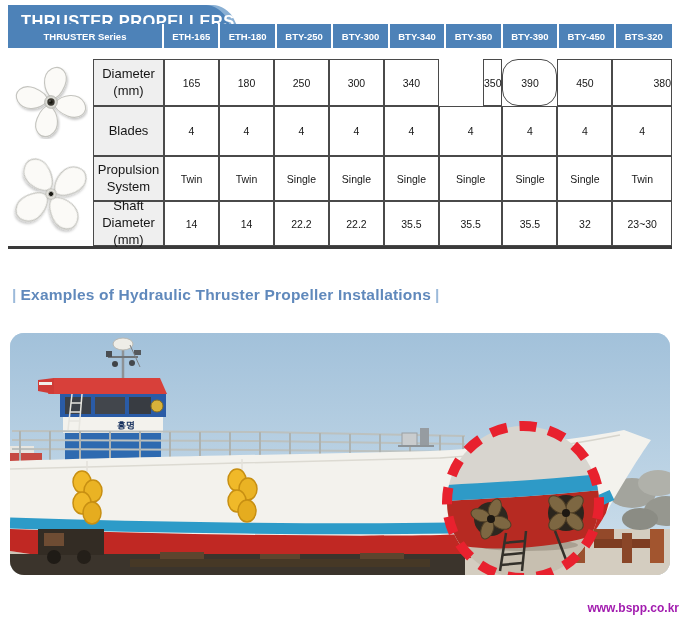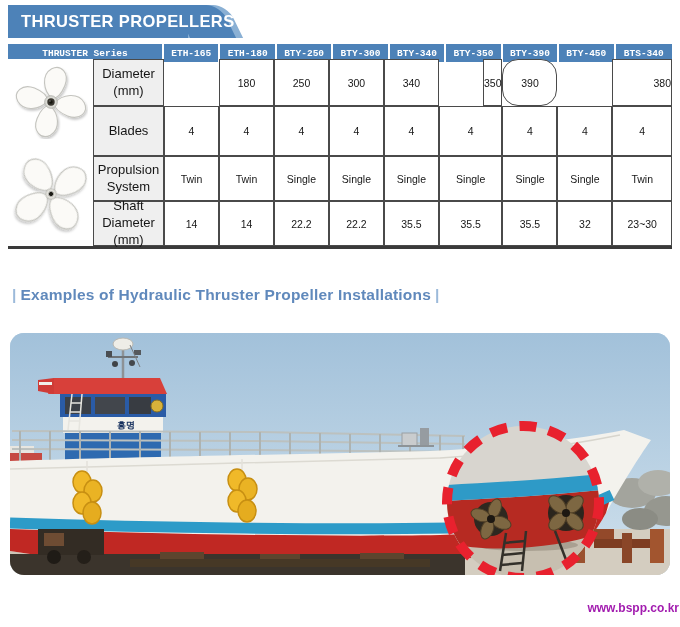--- a/index.html
+++ b/index.html
@@ -24,22 +24,22 @@
   .shape-light .slant { background:#8ab0d4; }
   .shape-main  .slant { background:#4d82b8; }
   .banner-title {
     position:absolute; left:13px; top:0; line-height:33px;
     font-size:17px; font-weight:bold; color:#ffffff; letter-spacing:.4px;
     white-space:nowrap; transform:scaleX(.97); transform-origin:0 50%;
   }
 
   
   .thead {
-    position:absolute; left:8px; top:44px; width:664px; height:18px;
-    display:grid; grid-template-columns:156px repeat(9,1fr);font-family:Liberation Mono, monospace;
+    position:absolute; left:8px; top:24px; width:664px; height:24px;
+    display:grid; grid-template-columns:156px repeat(9,1fr);
   }
   .hcell {
     box-sizing:border-box; background:#4d82b8; color:#fff;
     font-weight:bold; font-size:9.5px;
     display:flex; align-items:center; justify-content:center;
     border-right:2px solid #ffffff;
   }
   .hcell:last-child { border-right:none; }
 
   .tbody {
@@ -98,21 +98,21 @@
 <div class="thead">
   <div class="hcell">THRUSTER Series</div>
 <div class="hcell">ETH-165</div>
     <div class="hcell">ETH-180</div>
     <div class="hcell">BTY-250</div>
     <div class="hcell">BTY-300</div>
     <div class="hcell">BTY-340</div>
     <div class="hcell">BTY-350</div>
     <div class="hcell">BTY-390</div>
     <div class="hcell">BTY-450</div>
-    <div class="hcell">BTS-340</div>
+    <div class="hcell">BTS-320</div>
   </div>
 
 <div class="tbody">
   <div class="imgcell">
 
     <svg class="prop prop1" viewBox="-50 -50 100 100">
       <defs>
         <filter id="ds" x="-30%" y="-30%" width="160%" height="160%">
           <feDropShadow dx="1.5" dy="2.5" stdDeviation="1.6" flood-color="#000000" flood-opacity="0.22"></feDropShadow>
         </filter>
@@ -139,26 +139,28 @@
           <path d="M0,-5 C-15,-11 -25,-32 -13,-44 C-3,-54 13,-46 12,-27 C11,-14 7,-7 0,-5 Z" transform="rotate(190)"></path>
           <path d="M0,-5 C-15,-11 -25,-32 -13,-44 C-3,-54 13,-46 12,-27 C11,-14 7,-7 0,-5 Z" transform="rotate(280)"></path>
         </g>
         <circle r="6.5" fill="#e3e2dc" stroke="#b0b0aa" stroke-width="1"></circle>
         <circle r="3" fill="#1d1b17"></circle>
       </g>
     </svg>
   </div>
 
 <div class="cell label" style="grid-area: 1 / 2;">Diameter (mm)</div>
+    <div class="cell" style="grid-area: 1 / 3;">165</div>
     <div class="cell" style="grid-area: 1 / 4;">180</div>
     <div class="cell" style="grid-area: 1 / 5;">250</div>
     <div class="cell" style="grid-area: 1 / 6;">300</div>
     <div class="cell" style="grid-area: 1 / 7;">340</div>
     <div class="cell" style="grid-area: 1 / 8; margin-left: 44px;">350</div>
     <div class="cell" style="grid-area: 1 / 9; border-radius: 16px;">390</div>
+    <div class="cell" style="grid-area: 1 / 10;">450</div>
     <div class="cell" style="grid-area: 1 / 11; padding-left: 40px;">380</div>
     <div class="cell label" style="grid-area: 2 / 2;">Blades</div>
     <div class="cell" style="grid-area: 2 / 3;">4</div>
     <div class="cell" style="grid-area: 2 / 4;">4</div>
     <div class="cell" style="grid-area: 2 / 5;">4</div>
     <div class="cell" style="grid-area: 2 / 6;">4</div>
     <div class="cell" style="grid-area: 2 / 7;">4</div>
     <div class="cell" style="grid-area: 2 / 8;">4</div>
     <div class="cell" style="grid-area: 2 / 9;">4</div>
     <div class="cell" style="grid-area: 2 / 10;">4</div>

